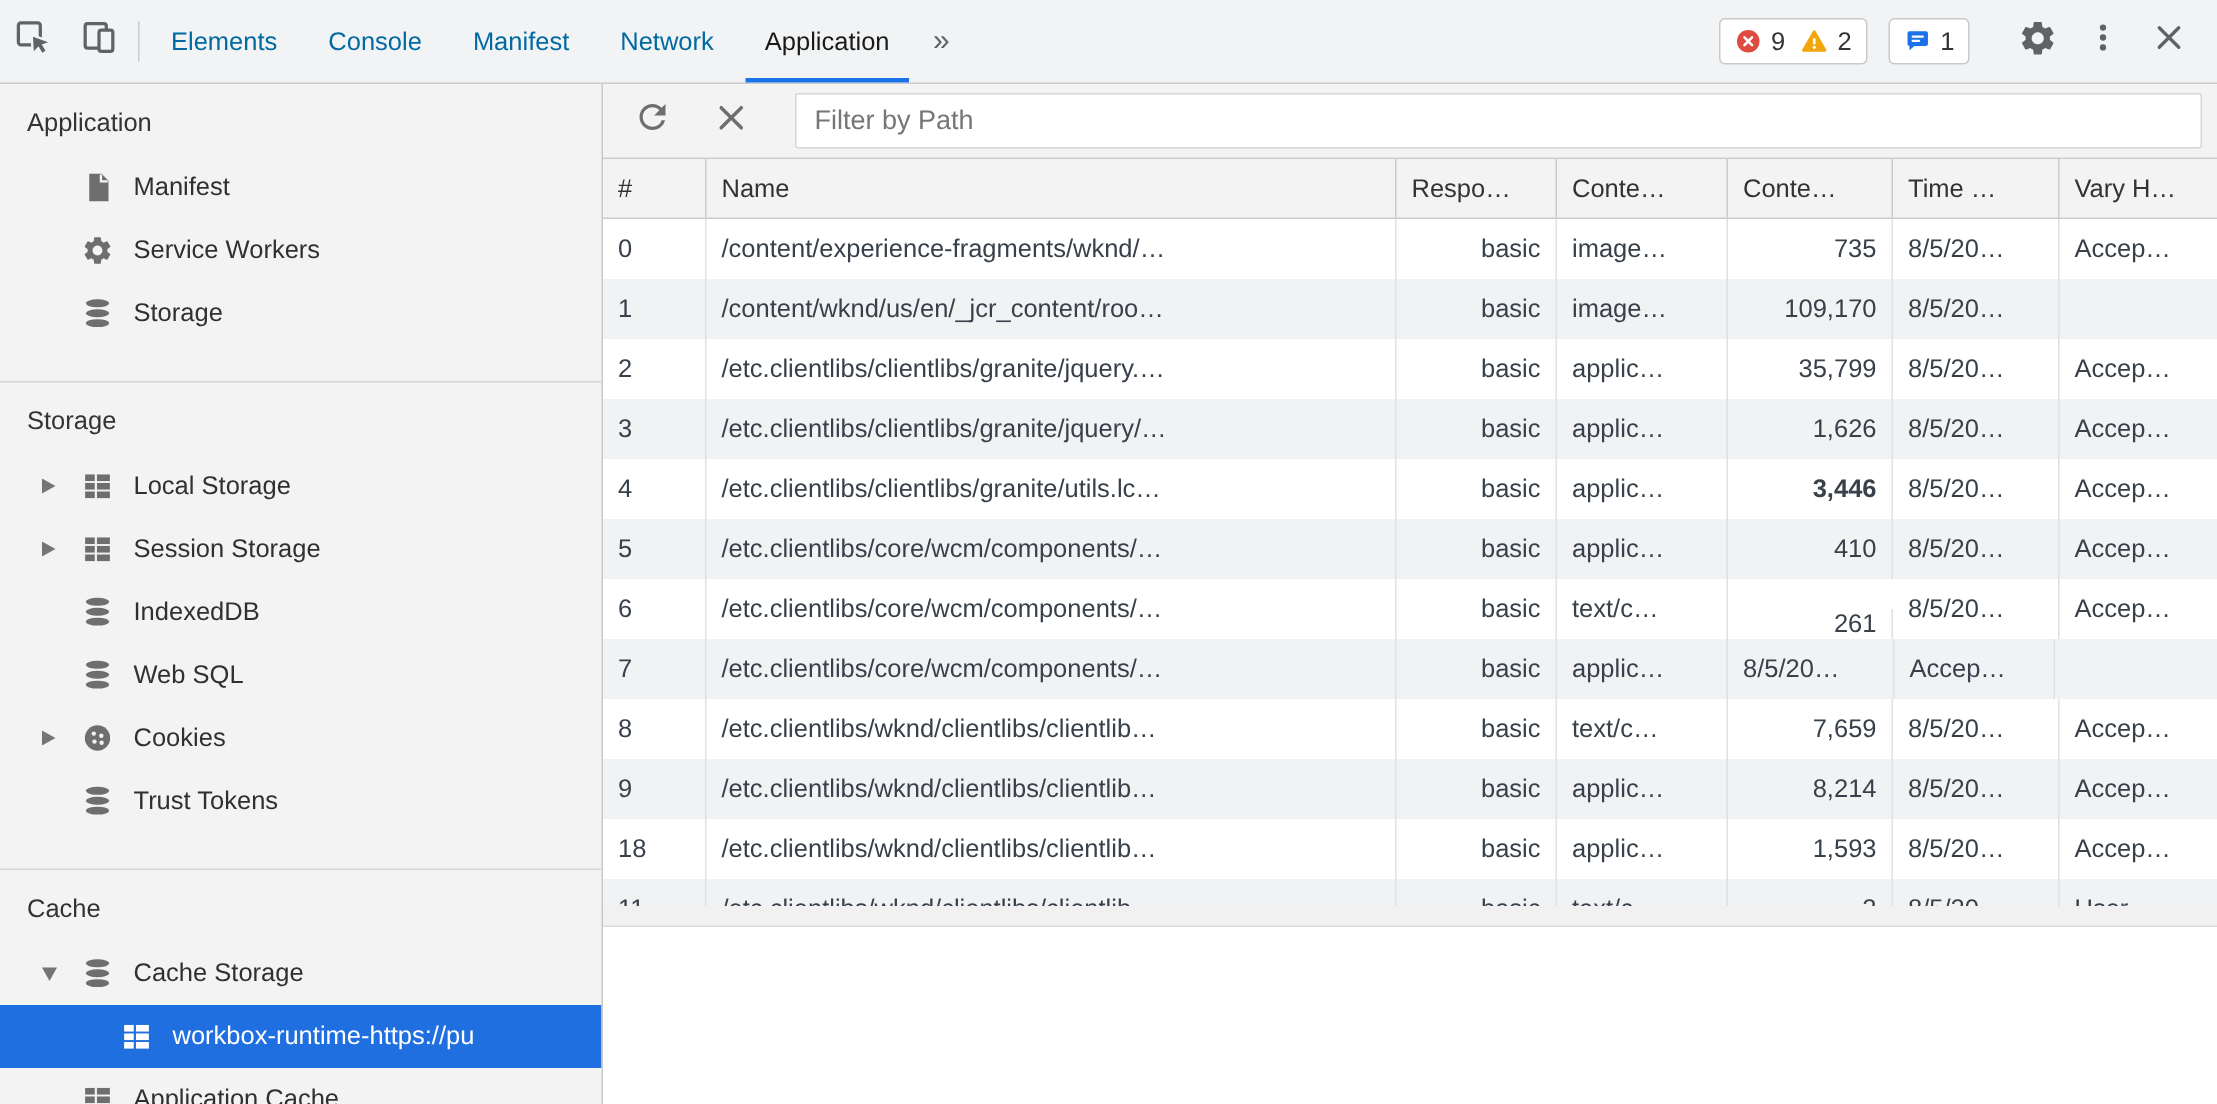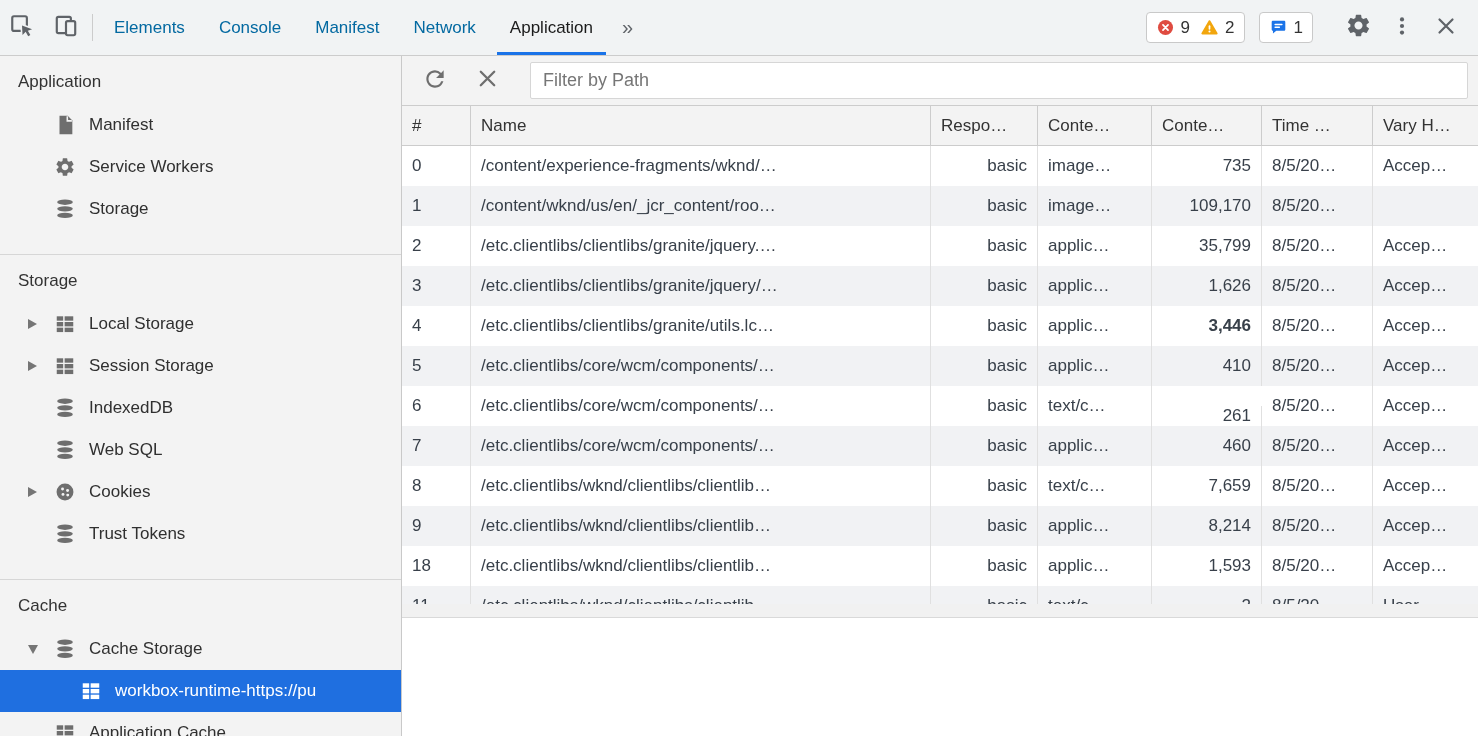--- a/index.html
+++ b/index.html
@@ -408,21 +408,20 @@
               <div class="g-cell" style="width: 114px;">text/c…</div>
               <div class="g-cell right" style="width: 110px; margin-top: 20px;">261</div>
               <div class="g-cell" style="width: 111px;">8/5/20…</div>
               <div class="g-cell" style="width: 107px;">Accep…</div>
             </div>
             <div class="g-row stripe">
               <div class="g-cell" style="width: 69px;">7</div>
               <div class="g-cell" style="width: 460px;">/etc.clientlibs/core/wcm/components/…</div>
               <div class="g-cell right" style="width: 107px;">basic</div>
               <div class="g-cell" style="width: 114px;">applic…</div>
-              <div class="g-cell right" style="width: 110px;">460</div>
               <div class="g-cell" style="width: 111px;">8/5/20…</div>
               <div class="g-cell" style="width: 107px;">Accep…</div>
             </div>
             <div class="g-row">
               <div class="g-cell" style="width: 69px;">8</div>
               <div class="g-cell" style="width: 460px;">/etc.clientlibs/wknd/clientlibs/clientlib…</div>
               <div class="g-cell right" style="width: 107px;">basic</div>
               <div class="g-cell" style="width: 114px;">text/c…</div>
               <div class="g-cell right" style="width: 110px;">7,659</div>
               <div class="g-cell" style="width: 111px;">8/5/20…</div>

